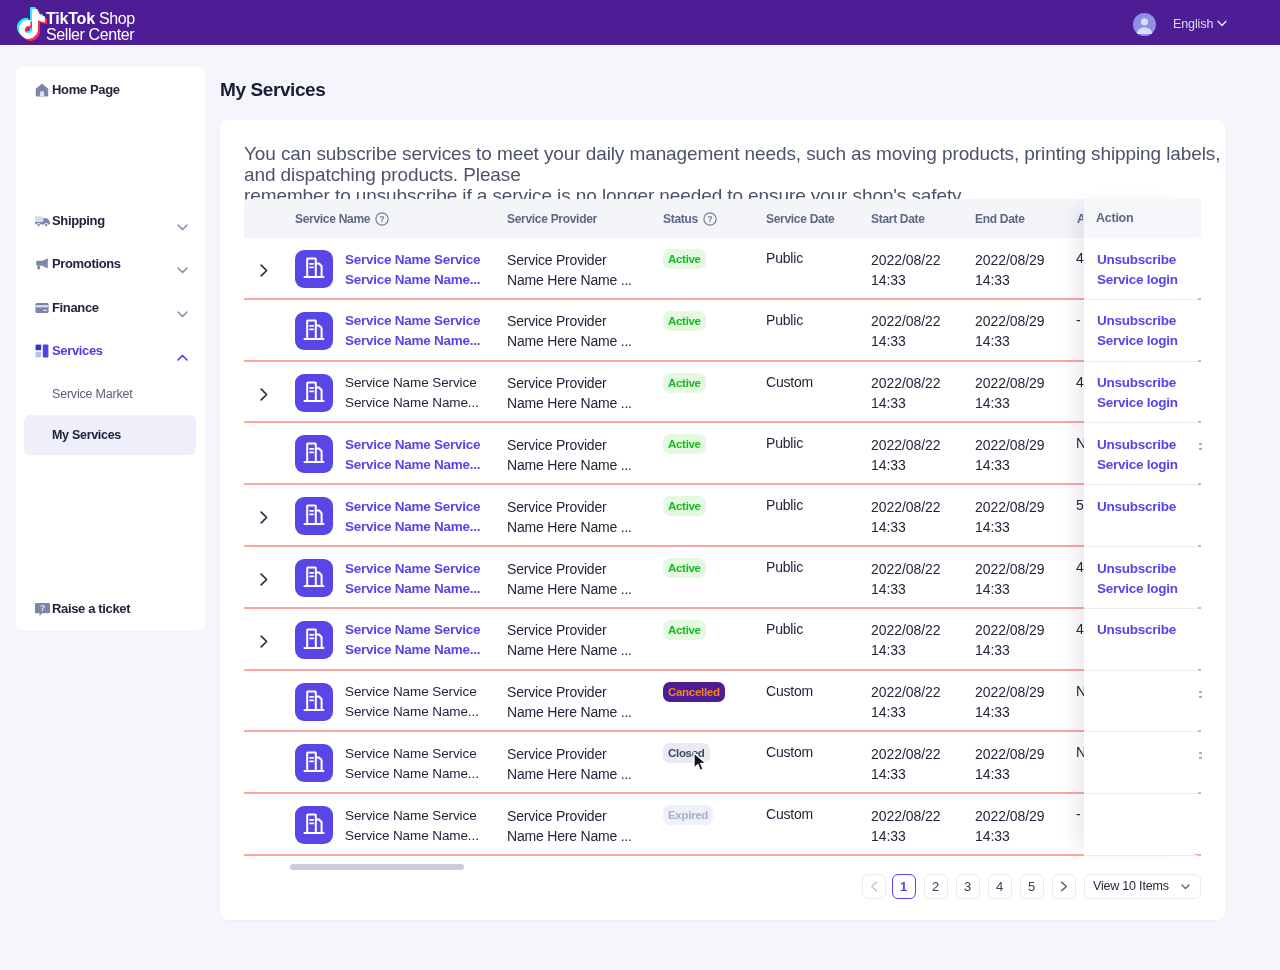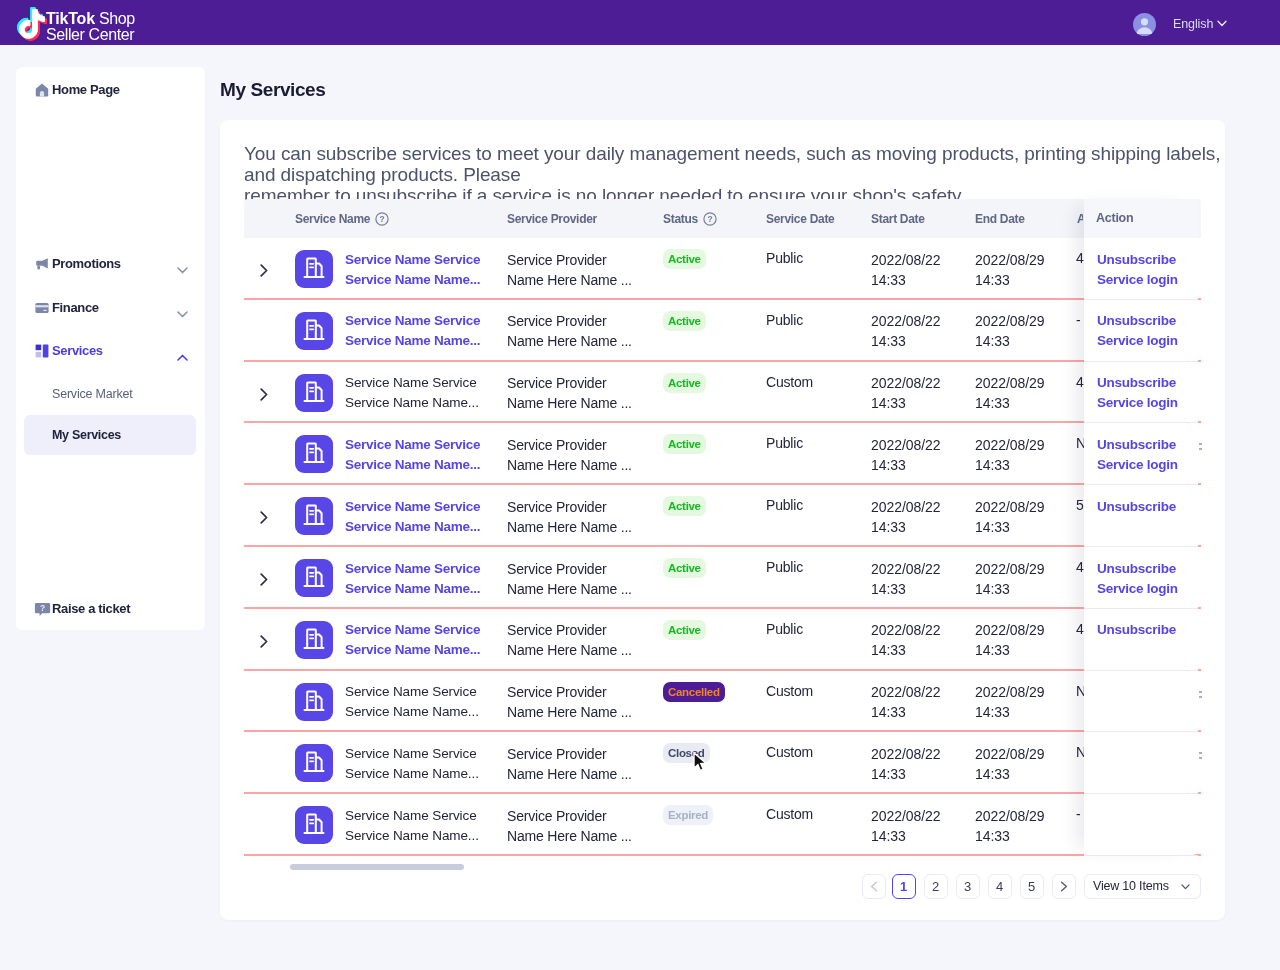--- a/index.html
+++ b/index.html
@@ -71,20 +71,33 @@
 
 <div class="side">
   <div class="mysvc-bg"></div>
 <div class="sitem" style="top:1px">
       <span class="sic"><svg width="16" height="16" viewBox="0 0 16 16">
           <path d="M8 1.6 L14.2 6.8 V13.6 a0.8 0.8 0 0 1 -0.8 0.8 H2.6 a0.8 0.8 0 0 1 -0.8-0.8 V6.8 Z" fill="#7C86A9"></path>
           <path d="M5.9 14.4 V11.2 a2.1 2.1 0 0 1 4.2 0 V14.4 Z" fill="#DFE3EE"></path>
         </svg></span>
       <span class="slbl" style="color:#20243D">Home Page</span>
     </div>
+<div class="sitem" style="top:131.5px">
+      <span class="sic"><svg width="17" height="16" viewBox="0 0 17 16">
+          <path d="M1 4.2 a1 1 0 0 1 1-1 H9.2 V11 H1 Z" fill="#D7DBE9"></path>
+          <path d="M9.2 5.2 H12.6 a1.4 1.4 0 0 1 1.1 0.55 L15.5 8 a1.4 1.4 0 0 1 0.3 0.86 V10 a1 1 0 0 1 -1 1 H9.2 Z" fill="#7C86A9"></path>
+          <rect x="1" y="9" width="15" height="2.6" rx="1" fill="#7C86A9"></rect>
+          <circle cx="4.6" cy="12" r="1.7" fill="#7C86A9" stroke="#fff" stroke-width="0.9"></circle>
+          <circle cx="12.2" cy="12" r="1.7" fill="#7C86A9" stroke="#fff" stroke-width="0.9"></circle>
+        </svg></span>
+      <span class="slbl" style="color:#20243D">Shipping</span>
+      <span class="schev"><svg width="11" height="7" viewBox="0 0 11 7" fill="none">
+          <path d="M1 1 L5.5 5.6 L10 1" stroke="#878FAC" stroke-width="1.5" stroke-linecap="round" stroke-linejoin="round"></path>
+        </svg></span>
+    </div>
 <div class="sitem" style="top:175px">
       <span class="sic"><svg width="16" height="16" viewBox="0 0 16 16">
           <path d="M13.8 2.2 V12.4 L8.4 9.8 H3.4 a1.2 1.2 0 0 1 -1.2-1.2 V6 a1.2 1.2 0 0 1 1.2-1.2 H8.4 Z" fill="#7C86A9"></path>
           <rect x="3.4" y="9.8" width="2.6" height="3.6" rx="0.8" fill="#7C86A9"></rect>
         </svg></span>
       <span class="slbl" style="color:#20243D">Promotions</span>
       <span class="schev"><svg width="11" height="7" viewBox="0 0 11 7" fill="none">
           <path d="M1 1 L5.5 5.6 L10 1" stroke="#878FAC" stroke-width="1.5" stroke-linecap="round" stroke-linejoin="round"></path>
         </svg></span>
     </div>

